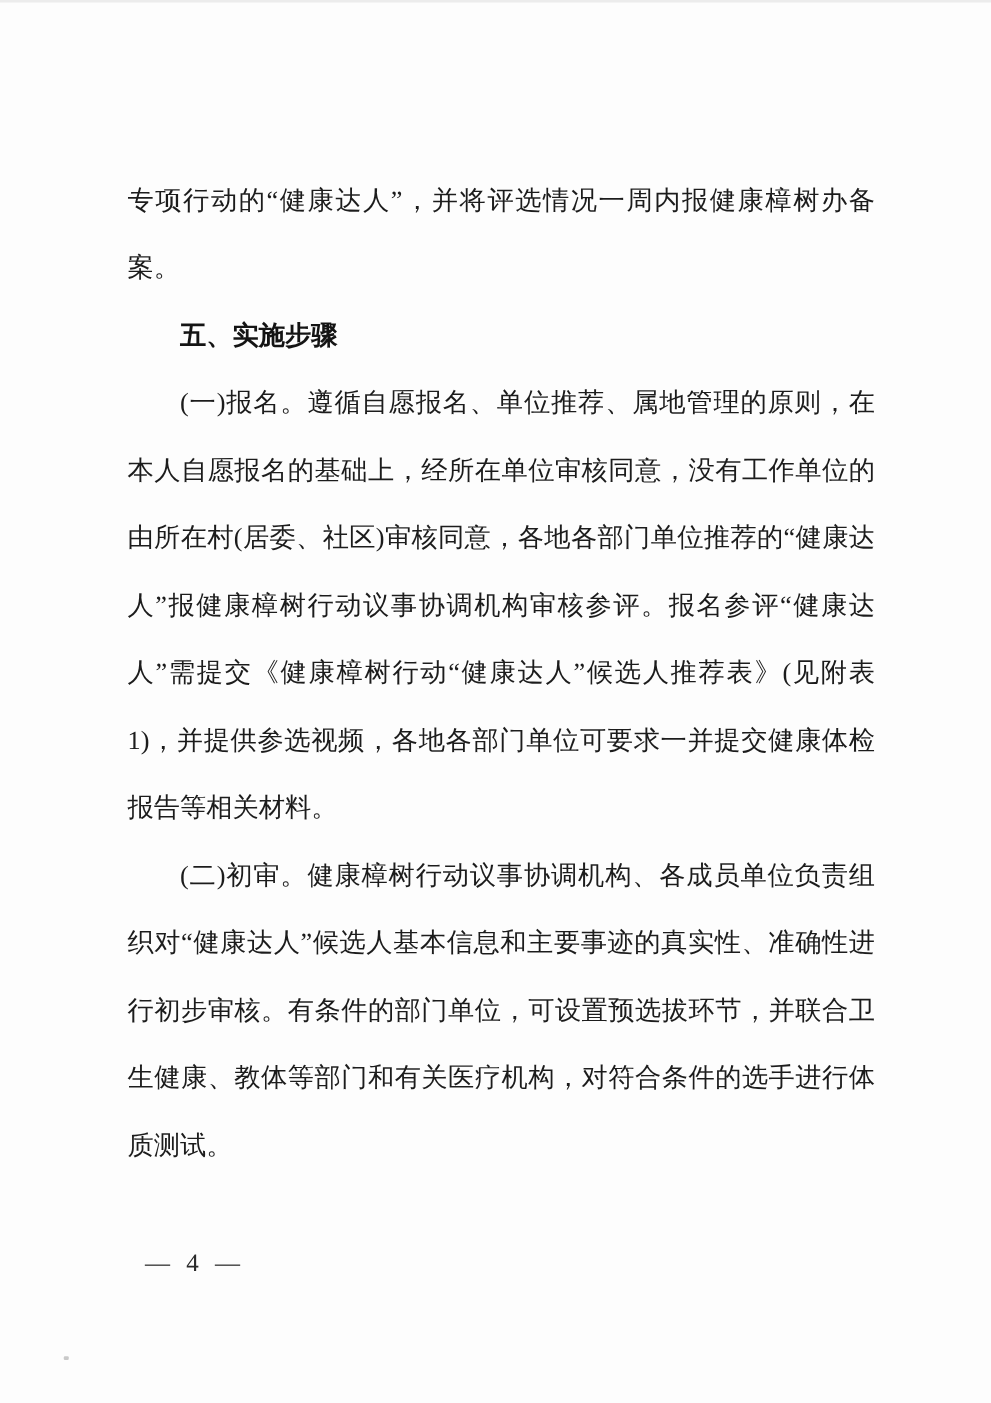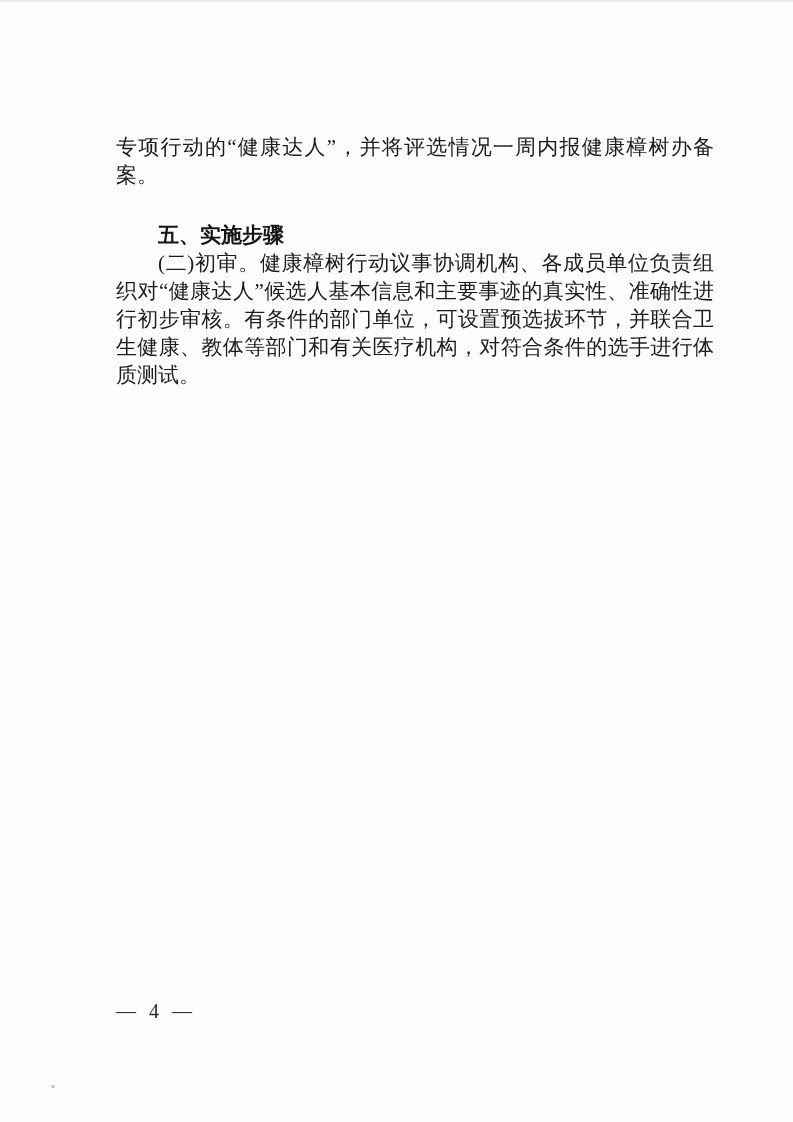--- a/index.html
+++ b/index.html
@@ -14,42 +14,41 @@
     overflow: hidden;
   }
   .top-edge {
     position: absolute;
     top: 0; left: 0;
     width: 793px; height: 2px;
     background: #ececec;
   }
   .content {
     position: absolute;
-    left: 116px;
+    left: 102px;
     top: 133px;
     width: 598px;
     font-family: "Liberation Serif", "DejaVu Serif", serif;
     font-size: 21px;
-    line-height: 28px;
+    line-height: 54px;
     color: #1c1c1c;
     text-align: justify;
   }
   .content p {
     margin: 0;
     padding: 0;
     text-indent: 2em;
   }
   .content p.continuation {
     text-indent: 0;
   }
   .content p.section-heading {
     font-weight: bold;
     text-indent: 2em;
     color: #141414;
-    margin-top: 32px;
   }
   .page-number {
     position: absolute;
     left: 116px;
     top: 1000px;
     font-family: "Liberation Serif", "DejaVu Serif", serif;
     font-size: 20px;
     letter-spacing: 4px;
     color: #2a2a2a;
   }
@@ -65,19 +64,20 @@
 </style>
 </head>
 <body>
 
 <div class="page">
   <div class="top-edge"></div>
 
   <div class="content">
     <p class="continuation">专项行动的“健康达人”，并将评选情况一周内报健康樟树办备案。</p>
     <p class="section-heading">五、实施步骤</p>
+    <p>(一)报名。遵循自愿报名、单位推荐、属地管理的原则，在本人自愿报名的基础上，经所在单位审核同意，没有工作单位的由所在村(居委、社区)审核同意，各地各部门单位推荐的“健康达人”报健康樟树行动议事协调机构审核参评。报名参评“健康达人”需提交《健康樟树行动“健康达人”候选人推荐表》(见附表1)，并提供参选视频，各地各部门单位可要求一并提交健康体检报告等相关材料。</p>
     <p>(二)初审。健康樟树行动议事协调机构、各成员单位负责组织对“健康达人”候选人基本信息和主要事迹的真实性、准确性进行初步审核。有条件的部门单位，可设置预选拔环节，并联合卫生健康、教体等部门和有关医疗机构，对符合条件的选手进行体质测试。</p>
   </div>
 
   <div class="page-number">— 4 —</div>
 
   <div class="scan-speck"></div>
 </div>
 
 </body></html>

